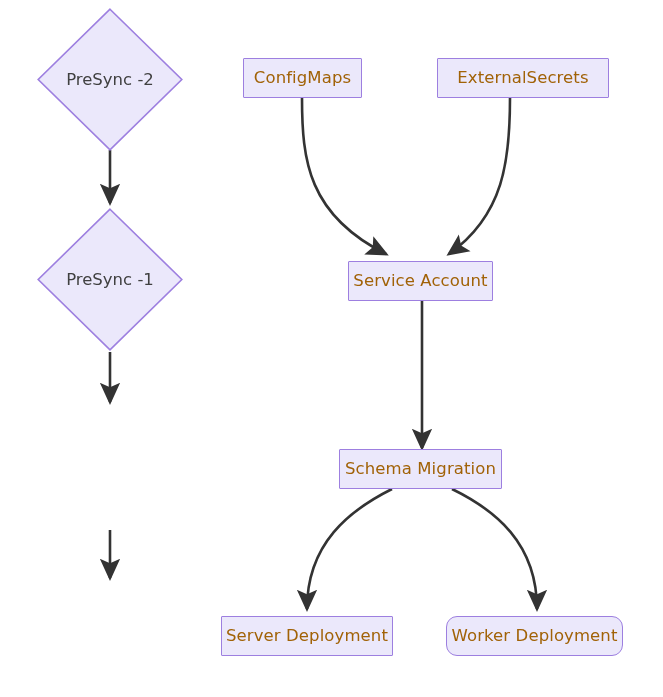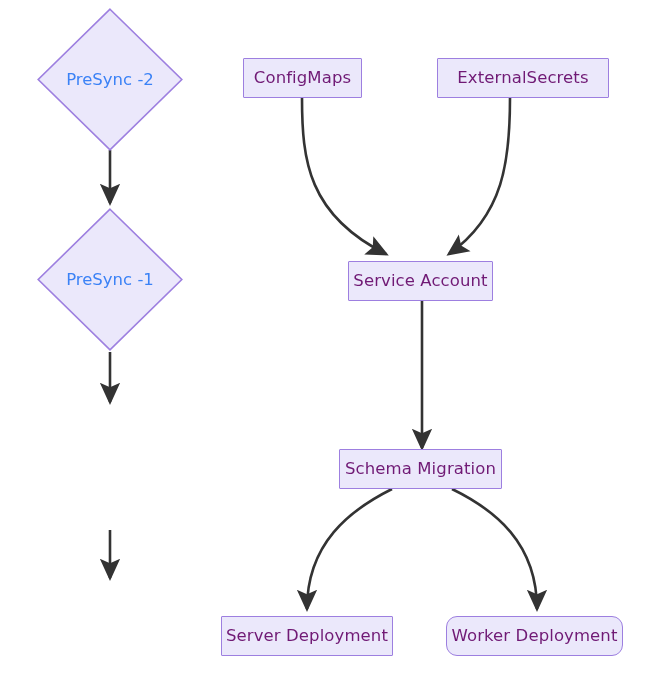--- a/index.html
+++ b/index.html
@@ -31,21 +31,21 @@
     display: flex;
     align-items: center;
     justify-content: center;
   }
   .node-rect {
     background: #ebe8fb;
     border: 1.4px solid #9d7fe0;
     border-radius: 1px;
   }
   .node-label {
-    color: #701a75;
+    color: #a16207;
     font-size: 16.5px;
     line-height: 1;
     white-space: nowrap;
     letter-spacing: 0.1px;
   }
   .node-diamond-wrap {
     position: absolute;
   }
   .node-diamond-wrap svg {
     position: absolute;
@@ -55,21 +55,21 @@
   }
   .node-diamond-label {
     position: absolute;
     left: 0;
     top: 0;
     width: 100%;
     height: 100%;
     display: flex;
     align-items: center;
     justify-content: center;
-    color: #3b82f6;
+    color: #404040;
     font-size: 16.5px;
     white-space: nowrap;
   }
 </style>
 </head>
 <body>
 
 <div id="diagram-root">
 
   <svg id="edges-layer" viewBox="0 0 663 697" width="663" height="697">

